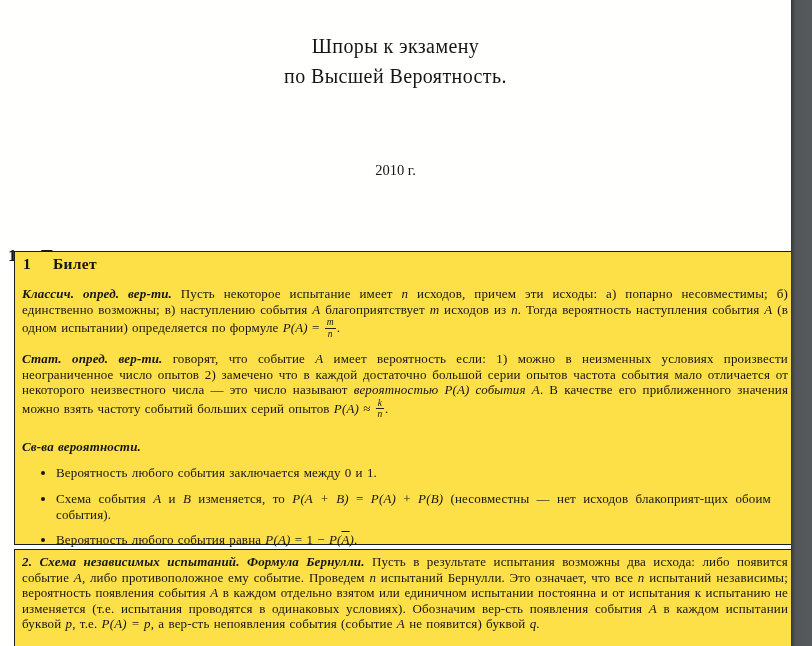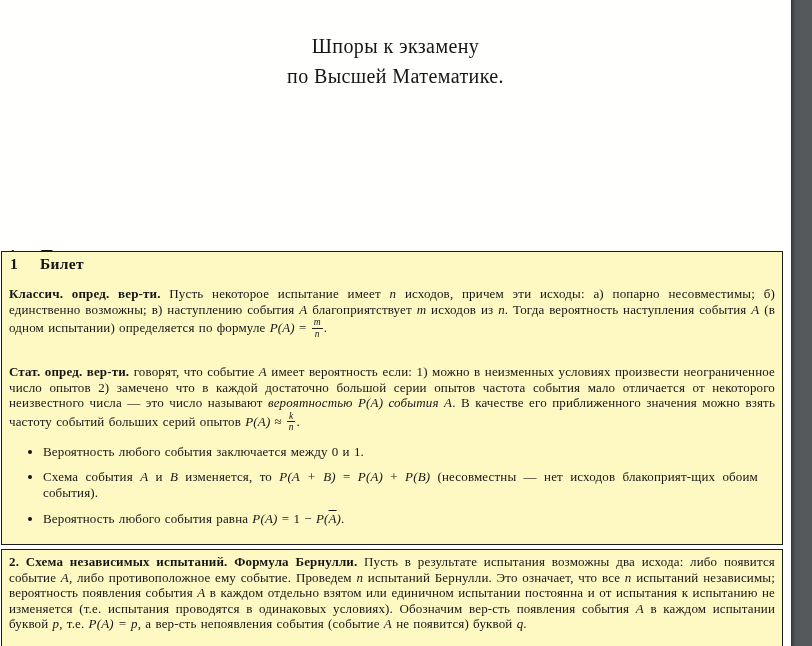--- a/index.html
+++ b/index.html
@@ -22,53 +22,53 @@
     position:absolute; top:162px; left:0; width:791px;
     text-align:center; font-size:14.5px;
   }
   .section-heading {
     position:absolute; top:221px; left:8px;
     font-size:17.5px; font-weight:bold; letter-spacing:0.3px;margin-top:24px;
   }
   .section-heading .sec-num { display:inline-block; width:33px; }
 
   .ticket-box {
-    position:absolute; left:1px; width:782px;
+    position:absolute; left:14px; width:782px;
     border:1px solid #1c1c1c;
     box-sizing:border-box;
-    background:#fef9c3;
+    background:#fde047;
   }
   .box-1 { top:251px; height:294px; }
   .box-2 { top:549px; height:140px; border-bottom:none; }
 
   .box-heading {
     margin:3px 8px 0 8px;
     font-size:15.5px; font-weight:bold; letter-spacing:0.3px;
   }
   .box-heading .bh-num { display:inline-block; width:30px; }
 
   .par {
     margin:0 7px;
     font-size:13px; line-height:15.6px;
     text-align:justify;
     letter-spacing:0.15px; word-spacing:0.8px;
   }
   .p-first  { margin-top:13px; }
-  .p-next   { margin-top:25px; }
+  .p-next   { margin-top:12px; }
   .p-props  { margin-top:19px; }
   .box-2 .par { margin-top:4px; }
 
   ul.props {
     margin:11px 24px 0 7px; padding-left:34px;
     font-size:13px; line-height:15.6px;
     letter-spacing:0.15px; word-spacing:0.8px;
   }
   ul.props li { margin-bottom:10px; text-align:justify; }
 
-  .rb { font-weight:bold; }
+  .rb { font-weight:bold;font-style:italic; }
   .ri { font-style:italic; }
   .ro { text-decoration:overline; }
 
   .frac {
     display:inline-block; vertical-align:-0.5em;
     text-align:center; font-style:italic;
     font-size:9.5px; line-height:1.1; margin:0 1px;
   }
   .frac .num { display:block; border-bottom:1px solid #222; padding:0 2px; }
   .frac .den { display:block; }
@@ -78,34 +78,36 @@
     background:linear-gradient(90deg, #2e3234 0px, #44484a 2px, #53575a 5px, #56595c 21px);
   }
 </style>
 </head>
 <body>
 
 <div class="page">
 
   <div class="doc-title">
     <div>Шпоры к экзамену</div>
-    <div>по Высшей Математике.</div>
+    <div>по Высшей Вероятность.</div>
   </div>
 
+  <div class="doc-date">2010 г.</div>
 
   <div class="section-heading">
     <span class="sec-num">1</span><span>Теоретическая часть</span>
   </div>
 
   <div class="ticket-box box-1">
     <div class="box-heading">
       <span class="bh-num">1</span><span>Билет</span>
     </div>
     <p class="par p-first"><span class="rb">Классич. опред. вер-ти.</span><span>  Пусть некоторое испытание имеет </span><span class="ri">n</span><span> исходов, причем эти исходы: а) попарно несовместимы; б) единственно возможны; в) наступлению события </span><span class="ri">A</span><span> благоприятствует </span><span class="ri">m</span><span> исходов из </span><span class="ri">n</span><span>. Тогда вероятность наступления события </span><span class="ri">A</span><span> (в одном испытании) определяется по формуле </span><span class="ri">P(A)</span><span> = </span><span class="frac"><span class="num">m</span><span class="den">n</span></span><span>.</span></p>
     <p class="par p-next"><span class="rb">Стат. опред. вер-ти.</span><span>  говорят, что событие </span><span class="ri">A</span><span> имеет вероятность если: 1) можно в неизменных условиях произвести неограниченное число опытов 2) замечено что в каждой достаточно большой серии опытов частота события мало отличается от некоторого неизвестного числа — это число называют </span><span class="ri">вероятностью P(A) события A</span><span>. В качестве его приближенного значения можно взять частоту событий больших серий опытов </span><span class="ri">P(A)</span><span> ≈ </span><span class="frac"><span class="num">k</span><span class="den">n</span></span><span>.</span></p>
+    <p class="par p-props"><span class="rb">Св-ва вероятности.</span></p>
     <ul class="props">
       <li><span>Вероятность любого события заключается между 0 и 1.</span></li>
       <li><span>Схема события </span><span class="ri">A</span><span> и </span><span class="ri">B</span><span> изменяется, то </span><span class="ri">P(A + B)</span><span> = </span><span class="ri">P(A)</span><span> + </span><span class="ri">P(B)</span><span> (несовместны — нет исходов блакоприят-щих обоим события).</span></li>
       <li><span>Вероятность любого события равна </span><span class="ri">P(A)</span><span> = 1 − </span><span class="ri">P(</span><span class="ri ro">A</span><span class="ri">)</span><span>.</span></li>
     </ul>
   </div>
 
   <div class="ticket-box box-2">
     <p class="par"><span class="rb">2. Схема независимых испытаний. Формула Бернулли.</span><span>  Пусть в результате испытания возможны два исхода: либо появится событие </span><span class="ri">A</span><span>, либо противоположное ему событие. Проведем </span><span class="ri">n</span><span> испытаний Бернулли. Это означает, что все </span><span class="ri">n</span><span> испытаний независимы; вероятность появления события </span><span class="ri">A</span><span> в каждом отдельно взятом или единичном испытании постоянна и от испытания к испытанию не изменяется (т.е. испытания проводятся в одинаковых условиях). Обозначим вер-сть появления события </span><span class="ri">A</span><span> в каждом испытании буквой </span><span class="ri">p</span><span>, т.е. </span><span class="ri">P(A) = p</span><span>, а вер-сть непоявления события (событие </span><span class="ri">A</span><span> не появится) буквой </span><span class="ri">q</span><span>.</span></p>
   </div>

